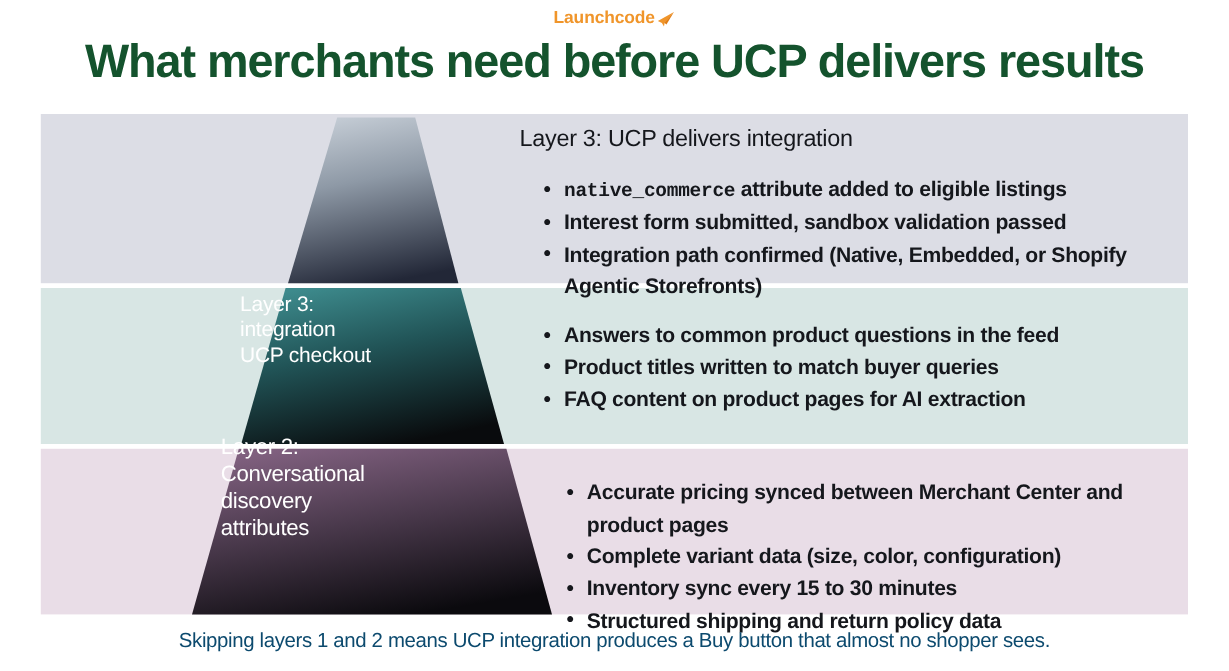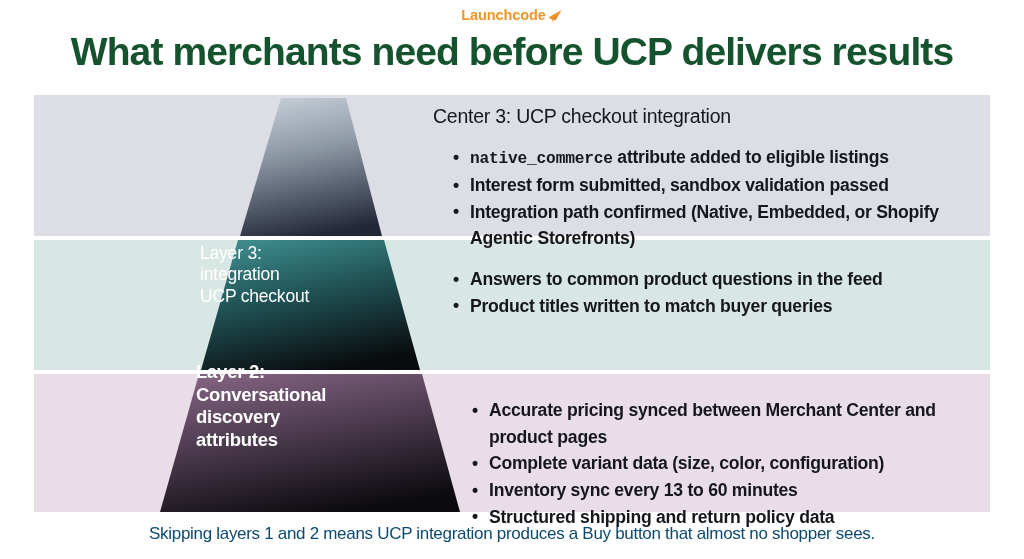--- a/index.html
+++ b/index.html
@@ -94,23 +94,23 @@
     color: #ffffff;
     line-height: 1.22;
   }
   .pyr-l3 {
     left: 200px; top: 148px; width: 190px;
     font-size: 17.5px;
     font-weight: 400;
     letter-spacing: -0.2px;
   }
   .pyr-l2 {
-    left: 196px; top: 266px; width: 228px;
+    left: 184px; top: 266px; width: 228px;
     font-size: 18.5px;
-    font-weight: 700;
+    font-weight: 400;
     letter-spacing: -0.25px;
   }
   .pyr-l1 {
     left: 168px; top: 420px; width: 250px;
     font-size: 19px;
     font-weight: 700;
     letter-spacing: -0.25px;
   }
 
   
@@ -233,39 +233,40 @@
     <div>discovery</div>
     <div>attributes</div>
   </div>
 
   <div class="pyr-label pyr-l1">
     <div>Layer 1: Feed</div>
     <div>and data quality</div>
   </div>
 
   <div class="content c-l3">
-    <div class="c-heading">Center 3: UCP checkout integration</div>
+    <div class="c-heading">Layer 3: UCP delivers integration</div>
     <ul class="bullets">
       <li><span class="mono">native_commerce</span><span> attribute added to eligible listings</span></li>
       <li><span>Interest form submitted, sandbox validation passed</span></li>
       <li><span>Integration path confirmed (Native, Embedded, or Shopify Agentic Storefronts)</span></li>
     </ul>
   </div>
 
   <div class="content c-l2">
     <ul class="bullets">
       <li><span>Answers to common product questions in the feed</span></li>
       <li><span>Product titles written to match buyer queries</span></li>
+      <li><span>FAQ content on product pages for AI extraction</span></li>
     </ul>
   </div>
 
   <div class="content c-l1">
     <ul class="bullets">
       <li><span>Accurate pricing synced between Merchant Center and product pages</span></li>
       <li><span>Complete variant data (size, color, configuration)</span></li>
-      <li><span>Inventory sync every 13 to 60 minutes</span></li>
+      <li><span>Inventory sync every 15 to 30 minutes</span></li>
       <li><span>Structured shipping and return policy data</span></li>
     </ul>
   </div>
 
 </div>
 
 <div class="caption">Skipping layers 1 and 2 means UCP integration produces a Buy button that almost no shopper sees.</div>
 
 </body></html>

